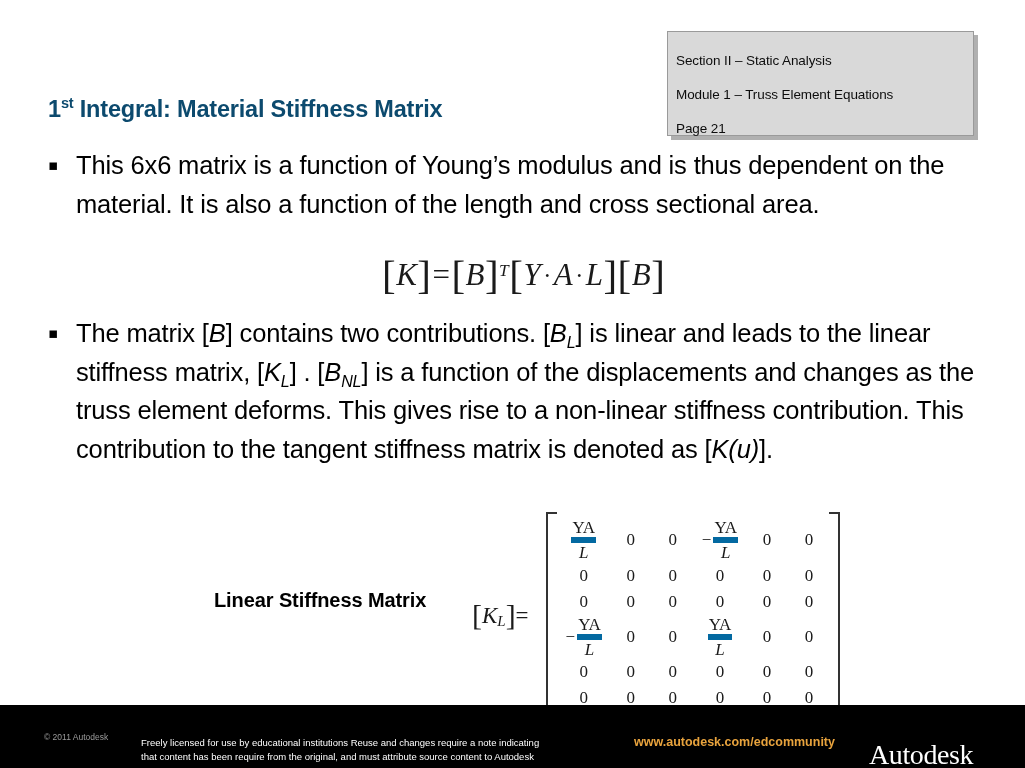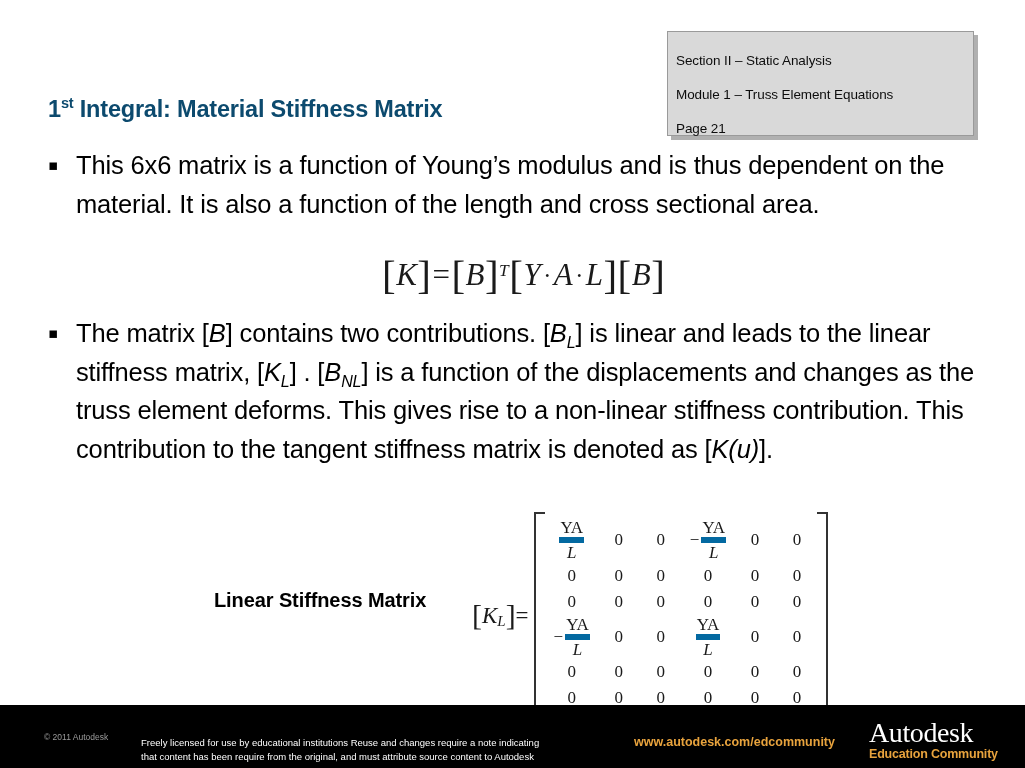--- a/index.html
+++ b/index.html
@@ -145,21 +145,21 @@
     top: 512px;
     display: flex;
     align-items: center;
     font-family: "Liberation Serif", serif;
     color: #1a1a1a;
   }
   .matrix-lhs {
     font-size: 23px;
     font-style: italic;
     white-space: nowrap;
-    padding-right: 5px;
+    padding-right: 17px;
   }
   .matrix-lhs .brk {
     font-style: normal;
     font-size: 1.3em;
     vertical-align: -0.08em;
   }
   .matrix-lhs sub {
     font-size: 0.65em;
     vertical-align: -0.22em;
     line-height: 0;
@@ -265,20 +265,21 @@
     left: 869px;
     top: 14px;
     text-align: left;
   }
   .logo-main {
     font-family: "Liberation Serif", serif;
     font-size: 28px;
     color: #ffffff;
     line-height: 28px;
     letter-spacing: -0.4px;
+    margin-top: 22px;
   }
   .logo-sub {
     font-family: "Liberation Sans", sans-serif;
     font-size: 12.5px;
     font-weight: bold;
     color: #e8a33d;
     line-height: 15px;
     letter-spacing: -0.2px;
   }
 </style>

